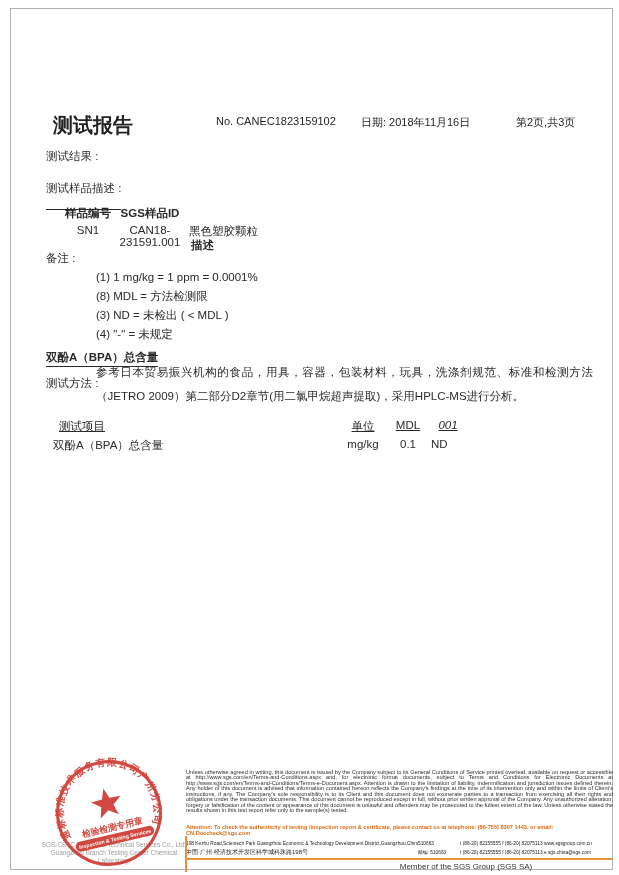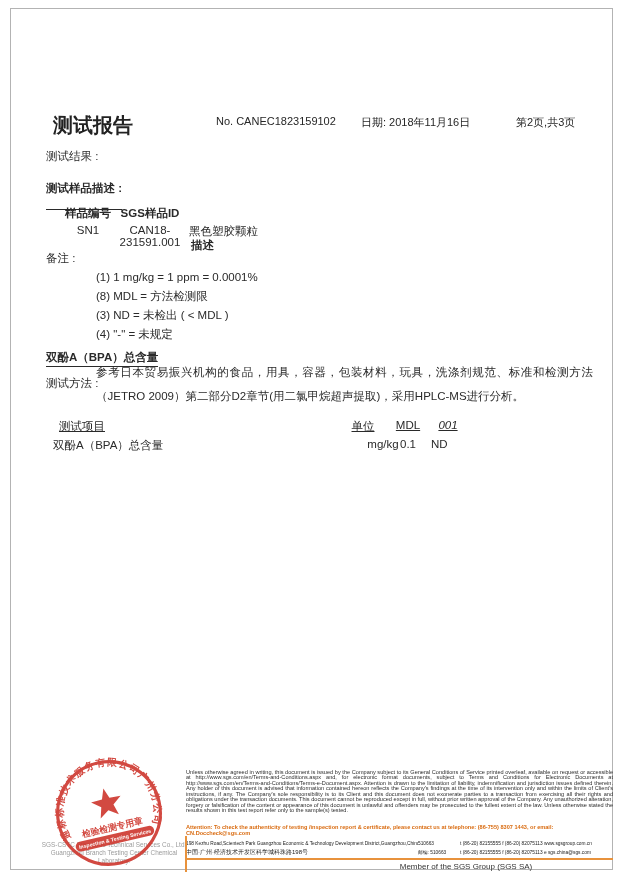--- a/index.html
+++ b/index.html
@@ -13,42 +13,42 @@
   .logo-vline{position:absolute;left:87px;top:5px;width:2px;height:60px;background:#e8923c;}
 
   
   .hdr-title{position:absolute;left:42px;top:103px;font-size:20px;font-weight:bold;color:#222;}
   .hdr-no{position:absolute;left:185px;top:106px;font-size:11px;padding-left:20px;}
   .hdr-date{position:absolute;left:350px;top:106px;font-size:11px;}
   .hdr-pages{position:absolute;left:477px;top:106px;font-size:11px;margin-left:28px;}
 
   .body-txt{font-size:11.5px;color:#2a2a2a;}
   .lbl-result{position:absolute;left:35px;top:140px;}
-  .sec-heading{position:absolute;left:35px;top:172px;font-weight:bold;border-bottom:1px solid #2a2a2a;padding-bottom:13px;}
+  .sec-heading{position:absolute;left:35px;top:172px;font-weight:normal;border-bottom:1px solid #2a2a2a;padding-bottom:13px;}
 
   .smp-h1{position:absolute;left:45px;top:197px;width:64px;text-align:center;font-weight:bold;}
   .smp-h2{position:absolute;left:106px;top:197px;width:66px;text-align:center;font-weight:bold;}
   .smp-h3{position:absolute;left:180px;top:197px;font-weight:bold;margin-top:32px;}
   .smp-c1{position:absolute;left:45px;top:215px;width:64px;text-align:center;}
   .smp-c2{position:absolute;left:96px;top:215px;width:86px;text-align:center;}
   .smp-c3{position:absolute;left:178px;top:215px;}
 
   .lbl-remarks{position:absolute;left:35px;top:242px;}
   .remarks{position:absolute;left:85px;top:259px;line-height:19px;}
 
   .bpa-heading{position:absolute;left:35px;top:341px;font-weight:bold;border-bottom:1px solid #2a2a2a;padding-bottom:1px;}
   .lbl-method{position:absolute;left:35px;top:367px;}
   .method-text{position:absolute;left:85px;top:351px;width:497px;line-height:24px;text-align:justify;}
 
   .rt-h-item{position:absolute;left:48px;top:410px;text-decoration:underline;}
   .rt-h-unit{position:absolute;left:332px;top:410px;width:40px;text-align:center;text-decoration:underline;}
   .rt-h-mdl{position:absolute;left:379px;top:410px;width:36px;text-align:center;text-decoration:underline;}
   .rt-h-sample{position:absolute;left:420px;top:410px;width:34px;text-align:center;text-decoration:underline;font-style:italic;}
   .rt-c-item{position:absolute;left:42px;top:429px;}
-  .rt-c-unit{position:absolute;left:332px;top:429px;width:40px;text-align:center;margin-left:20px;}
+  .rt-c-unit{position:absolute;left:332px;top:429px;width:40px;text-align:center;}
   .rt-c-mdl{position:absolute;left:379px;top:429px;width:36px;text-align:center;}
   .rt-c-value{position:absolute;left:420px;top:429px;width:34px;text-align:left;}
 
   
   .disclaimer{position:absolute;left:175px;top:761px;width:427px;font-size:5.6px;line-height:5.45px;text-align:justify;color:#2e2e2e;}
   .attention{position:absolute;left:175px;top:816px;width:427px;font-size:5.6px;line-height:5.9px;font-weight:bold;color:#d96b10;}
   .addr{position:absolute;left:175px;top:830px;width:427px;font-size:4.8px;color:#222;}
   .addr-row{display:flex;white-space:nowrap;line-height:9px;}
   .addr-c1{width:232px;overflow:hidden;}
   .addr-c1.cn{font-size:6px;}

